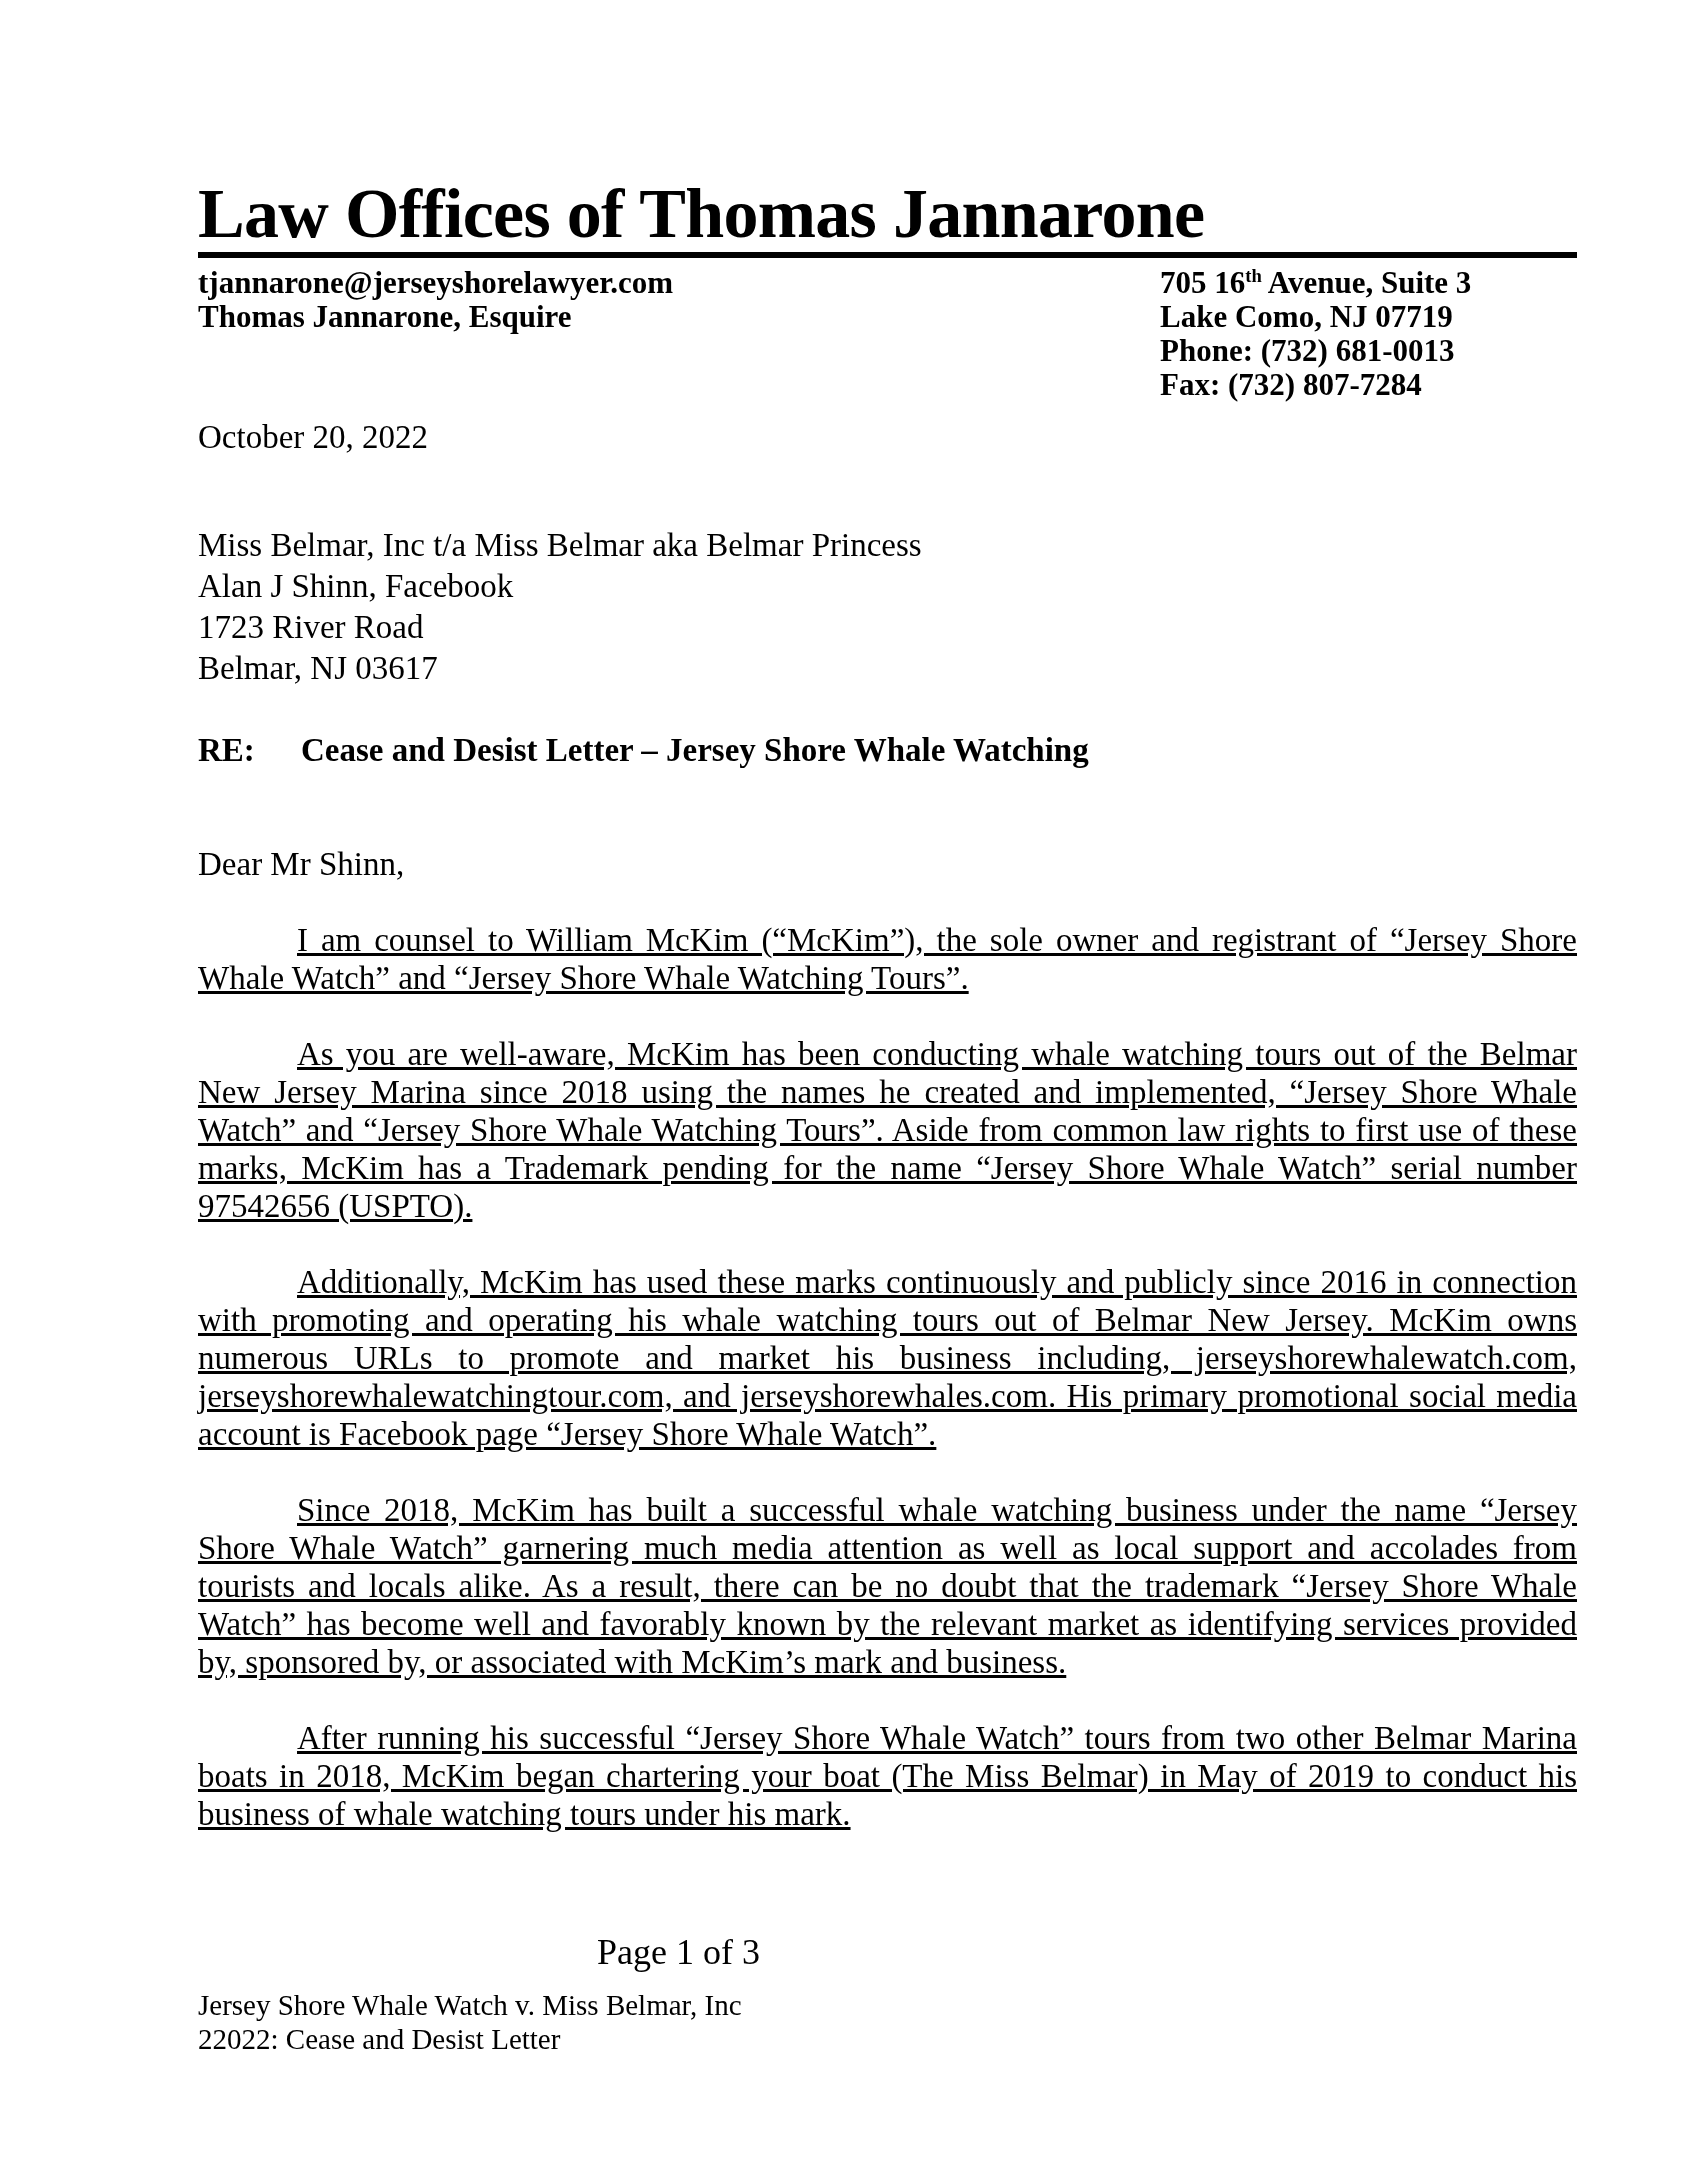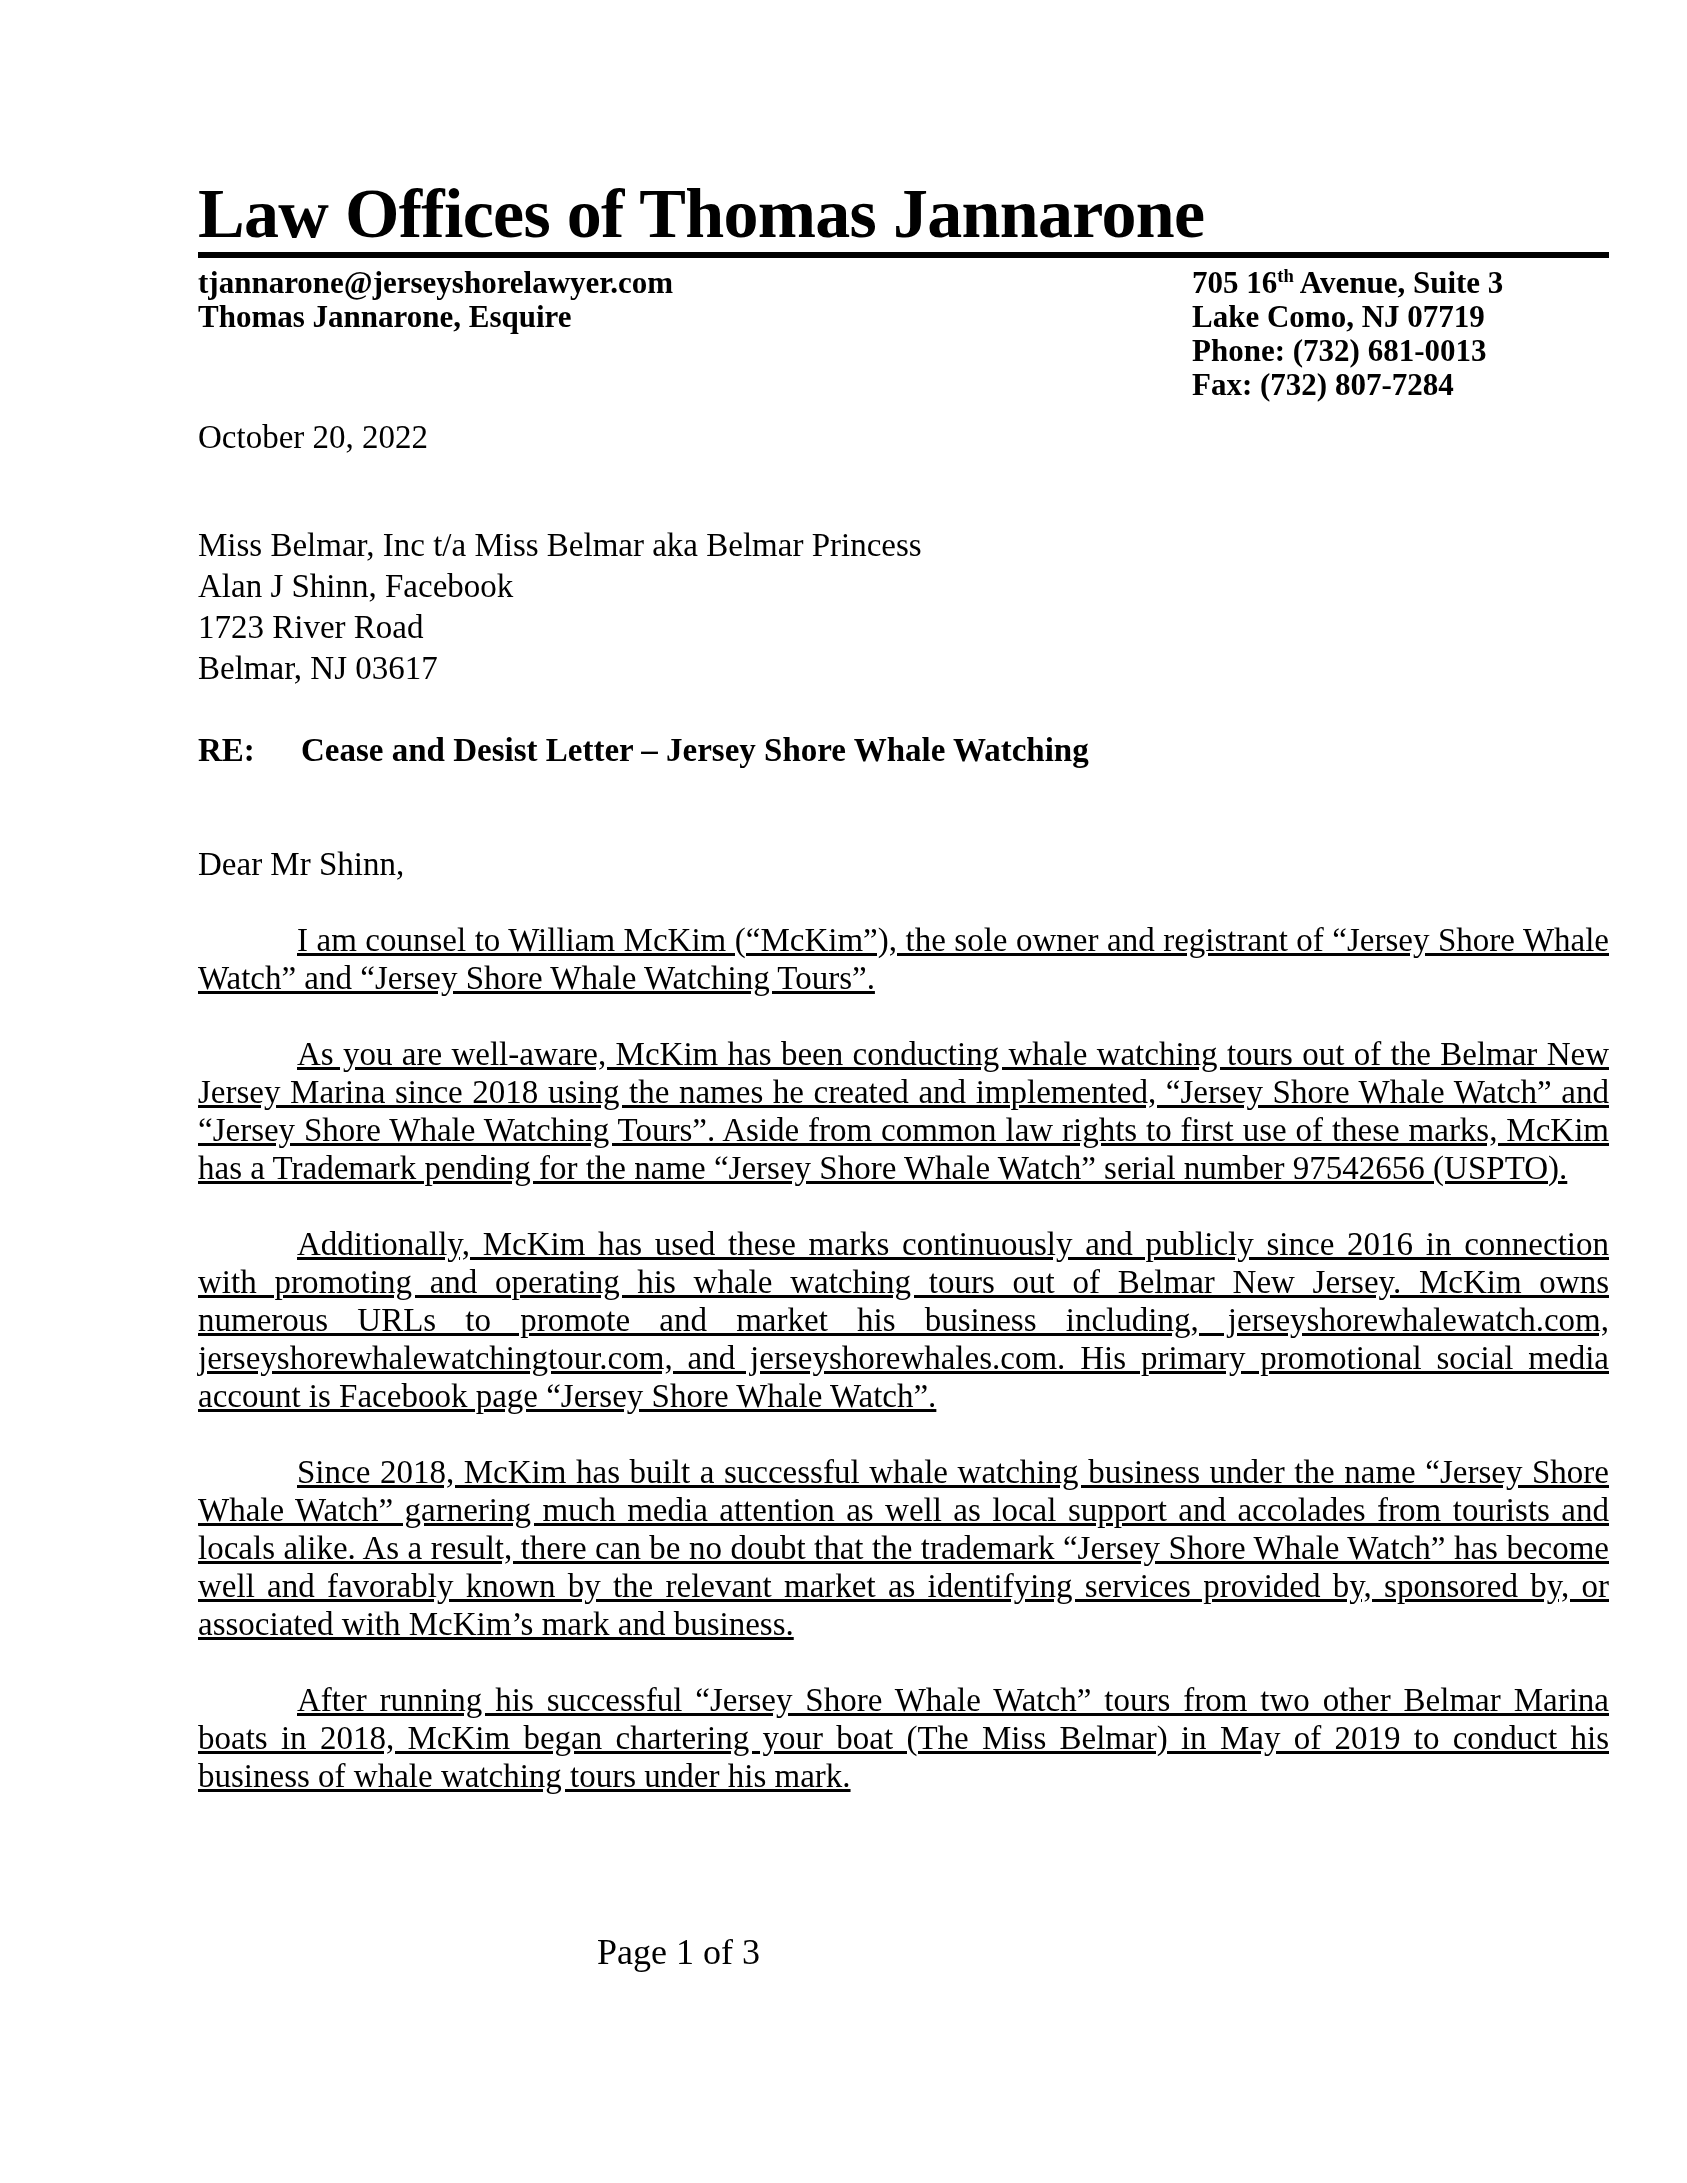--- a/index.html
+++ b/index.html
@@ -8,21 +8,21 @@
     background: #ffffff;
   }
   .page {
     position: relative;
     width: 1687px;
     height: 2183px;
     background: #ffffff;
     color: #000000;
     font-family: "Liberation Serif", "DejaVu Serif", serif;
     box-sizing: border-box;
-    padding: 179px 78px 0 198px;
+    padding: 179px 110px 0 198px;
     overflow: hidden;
   }
   .firm-title {
     margin: 0;
     font-size: 70px;
     line-height: 70px;
     font-weight: bold;
     letter-spacing: -0.7px;
     white-space: nowrap;
     padding-bottom: 2.6px;
@@ -132,15 +132,19 @@
   <div class="salutation">Dear Mr Shinn,</div>
 
   <p class="body-para">I am counsel to William McKim (“McKim”), the sole owner and registrant of “Jersey Shore Whale Watch” and “Jersey Shore Whale Watching Tours”.</p>
   <p class="body-para">As you are well-aware, McKim has been conducting whale watching tours out of the Belmar New Jersey Marina since 2018 using the names he created and implemented, “Jersey Shore Whale Watch” and “Jersey Shore Whale Watching Tours”. Aside from common law rights to first use of these marks, McKim has a Trademark pending for the name “Jersey Shore Whale Watch” serial number 97542656 (USPTO).</p>
   <p class="body-para">Additionally, McKim has used these marks continuously and publicly since 2016 in connection with promoting and operating his whale watching tours out of Belmar New Jersey. McKim owns numerous URLs to promote and market his business including, jerseyshorewhalewatch.com, jerseyshorewhalewatchingtour.com, and jerseyshorewhales.com. His primary promotional social media account is Facebook page “Jersey Shore Whale Watch”.</p>
   <p class="body-para">Since 2018, McKim has built a successful whale watching business under the name “Jersey Shore Whale Watch” garnering much media attention as well as local support and accolades from tourists and locals alike. As a result, there can be no doubt that the trademark “Jersey Shore Whale Watch” has become well and favorably known by the relevant market as identifying services provided by, sponsored by, or associated with McKim’s mark and business.</p>
   <p class="body-para">After running his successful “Jersey Shore Whale Watch” tours from two other Belmar Marina boats in 2018, McKim began chartering your boat (The Miss Belmar) in May of 2019 to conduct his business of whale watching tours under his mark.</p>
 
   <div class="footer-page">Page 1 of 3</div>
 
+  <div class="footer-case">
+    <div>Jersey Shore Whale Watch v. Miss Belmar, Inc</div>
+    <div>22022: Cease and Desist Letter</div>
+  </div>
 
 </div>
 
 
 </body></html>

